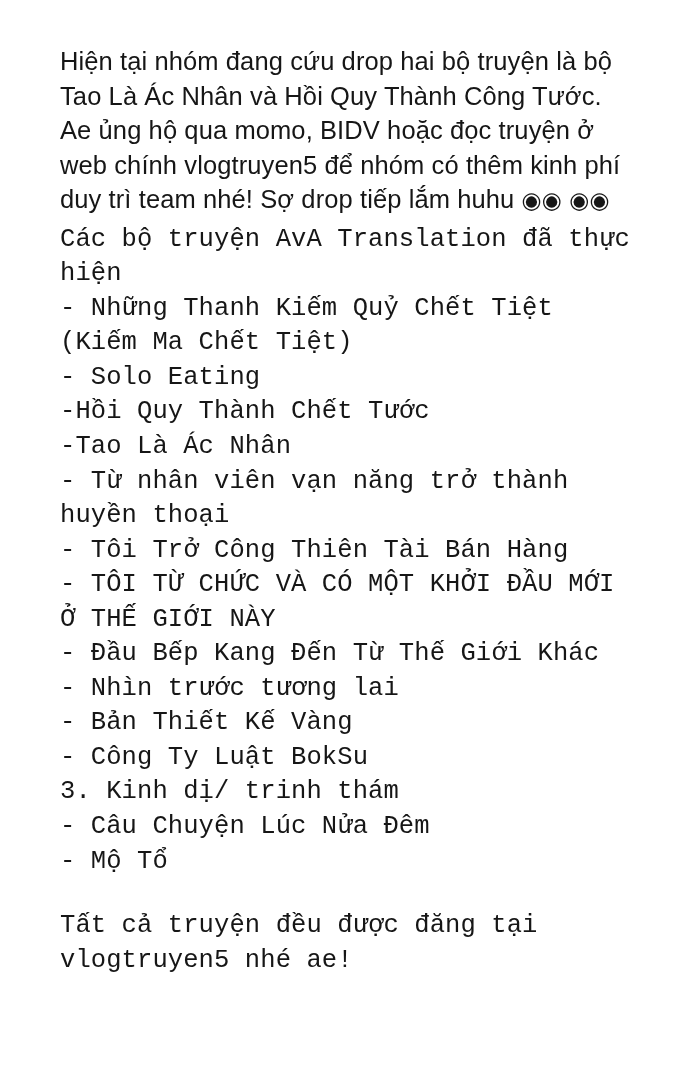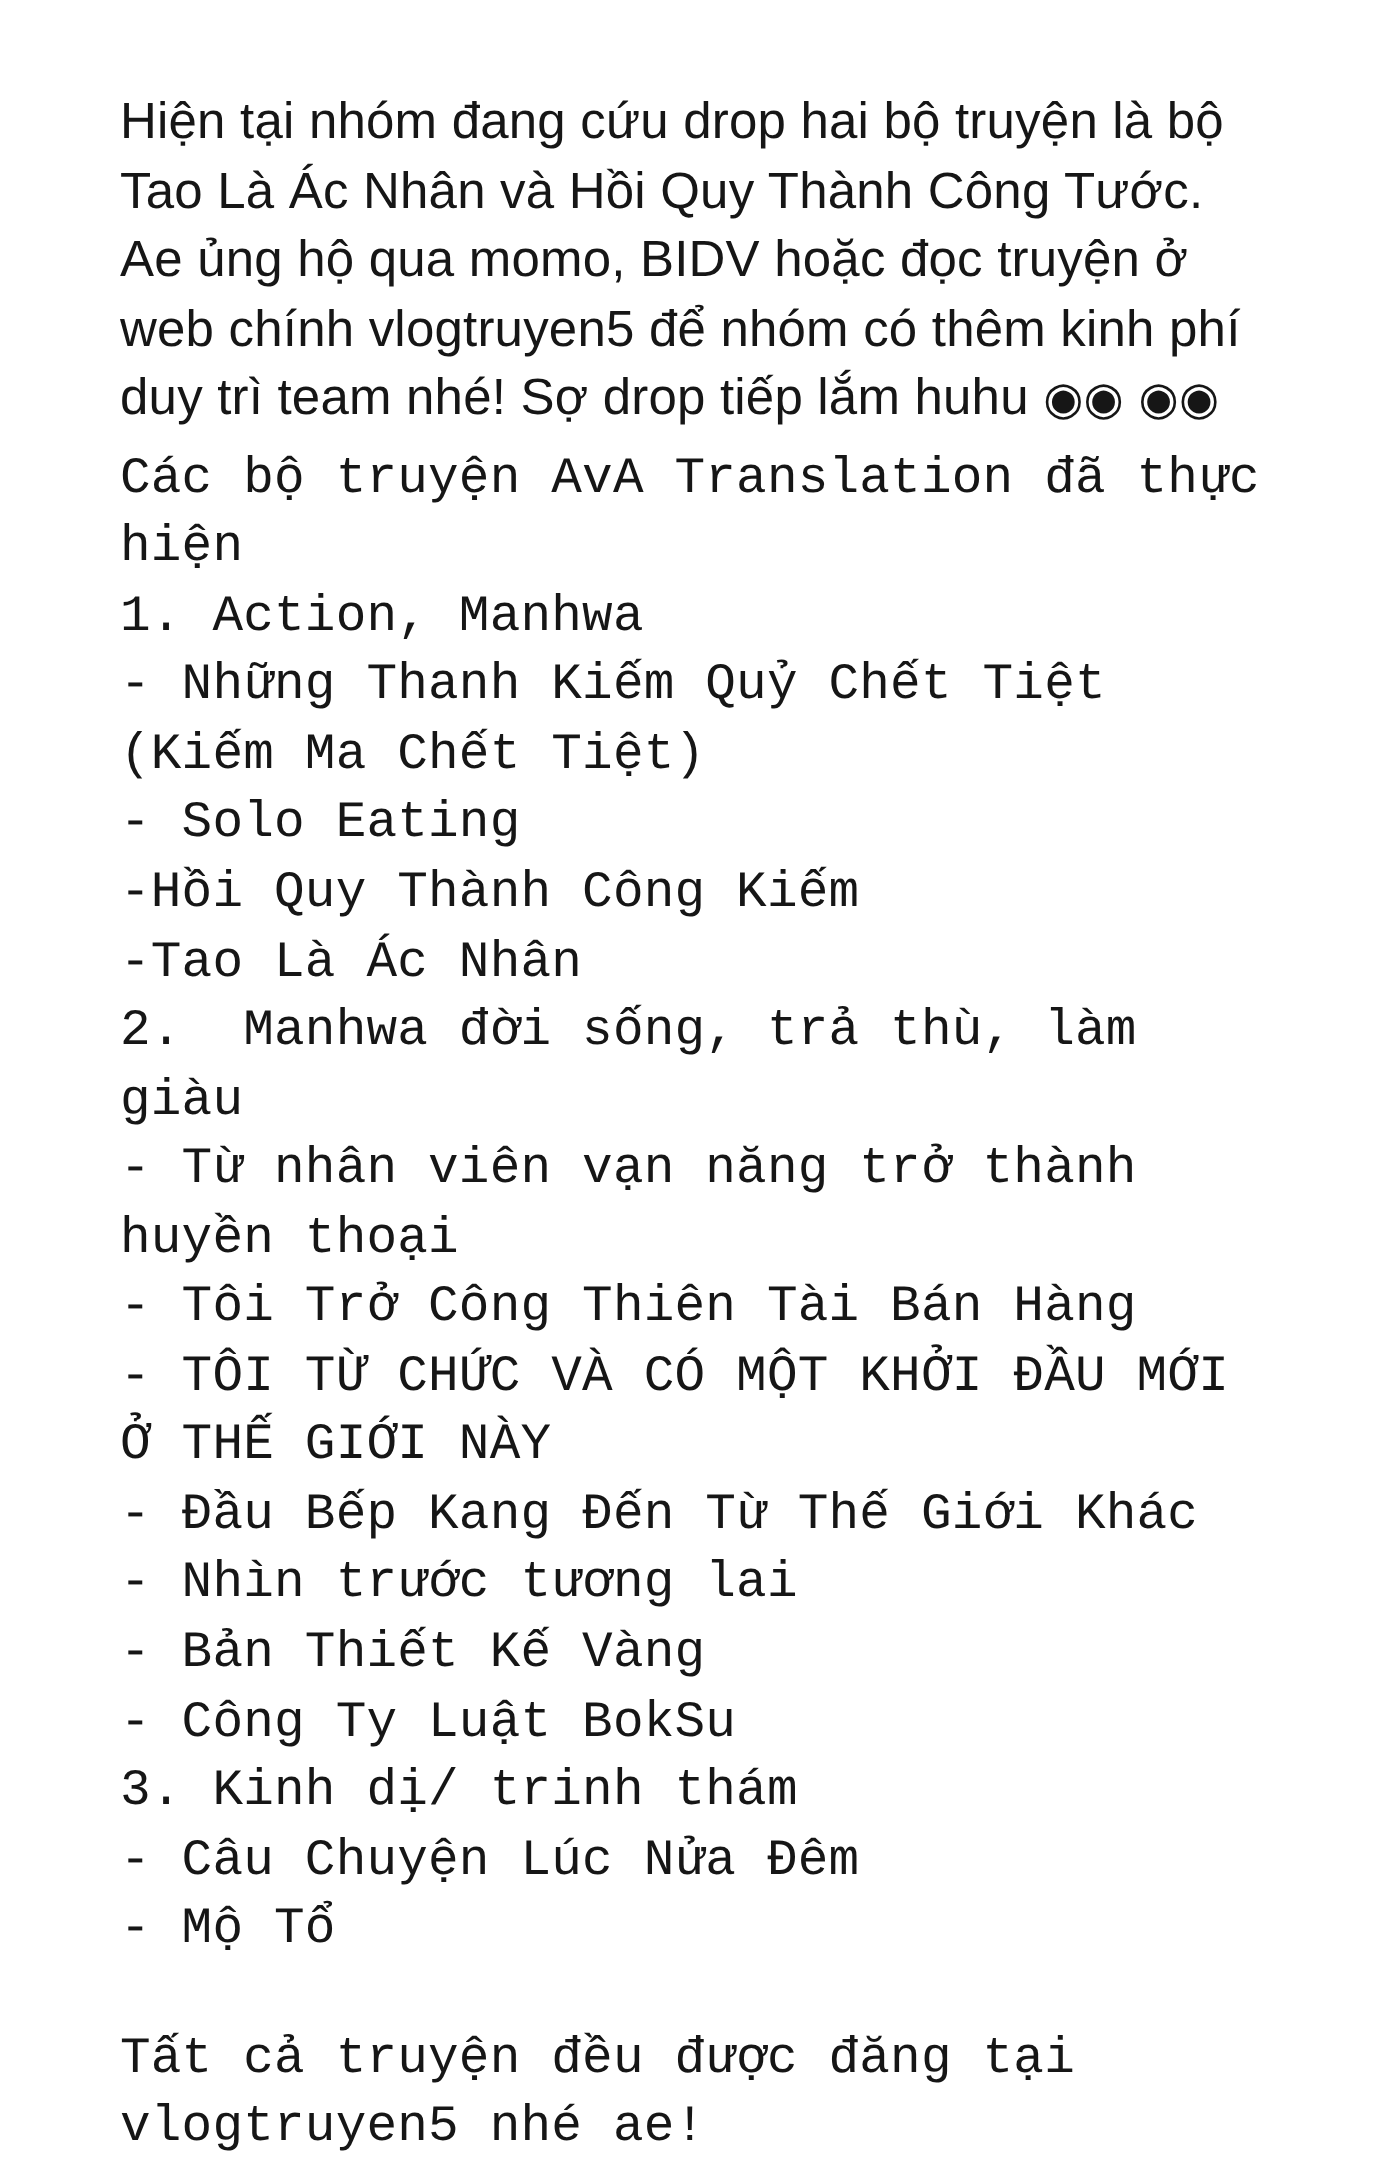--- a/index.html
+++ b/index.html
@@ -45,26 +45,24 @@
   }
 </style>
 </head>
 <body>
 
 <div class="page">
 
   <p class="block intro"><span>Hiện tại nhóm đang cứu drop hai bộ truyện là bộ Tao Là Ác Nhân và Hồi Quy Thành Công Tước. Ae ủng hộ qua momo, BIDV hoặc đọc truyện ở web chính vlogtruyen5 để nhóm có thêm kinh phí duy trì team nhé! Sợ drop tiếp lắm huhu </span><span class="emoji">◉◉ ◉◉</span></p>
 
   <p class="block line">Các bộ truyện AvA Translation đã thực hiện</p>
-  <p class="block line">1. Action, Manhwa</p>
   <p class="block line">- Những Thanh Kiếm Quỷ Chết Tiệt (Kiếm Ma Chết Tiệt)</p>
   <p class="block line">- Solo Eating</p>
-  <p class="block line">-Hồi Quy Thành Công Kiếm</p>
+  <p class="block line">-Hồi Quy Thành Chết Tước</p>
   <p class="block line">-Tao Là Ác Nhân</p>
-  <p class="block line">2.  Manhwa đời sống, trả thù, làm giàu</p>
   <p class="block line">- Từ nhân viên vạn năng trở thành huyền thoại</p>
   <p class="block line">- Tôi Trở Công Thiên Tài Bán Hàng</p>
   <p class="block line">- TÔI TỪ CHỨC VÀ CÓ MỘT KHỞI ĐẦU MỚI Ở THẾ GIỚI NÀY</p>
   <p class="block line">- Đầu Bếp Kang Đến Từ Thế Giới Khác</p>
   <p class="block line">- Nhìn trước tương lai</p>
   <p class="block line">- Bản Thiết Kế Vàng</p>
   <p class="block line">- Công Ty Luật BokSu</p>
   <p class="block line">3. Kinh dị/ trinh thám</p>
   <p class="block line">- Câu Chuyện Lúc Nửa Đêm</p>
   <p class="block line">- Mộ Tổ</p>

